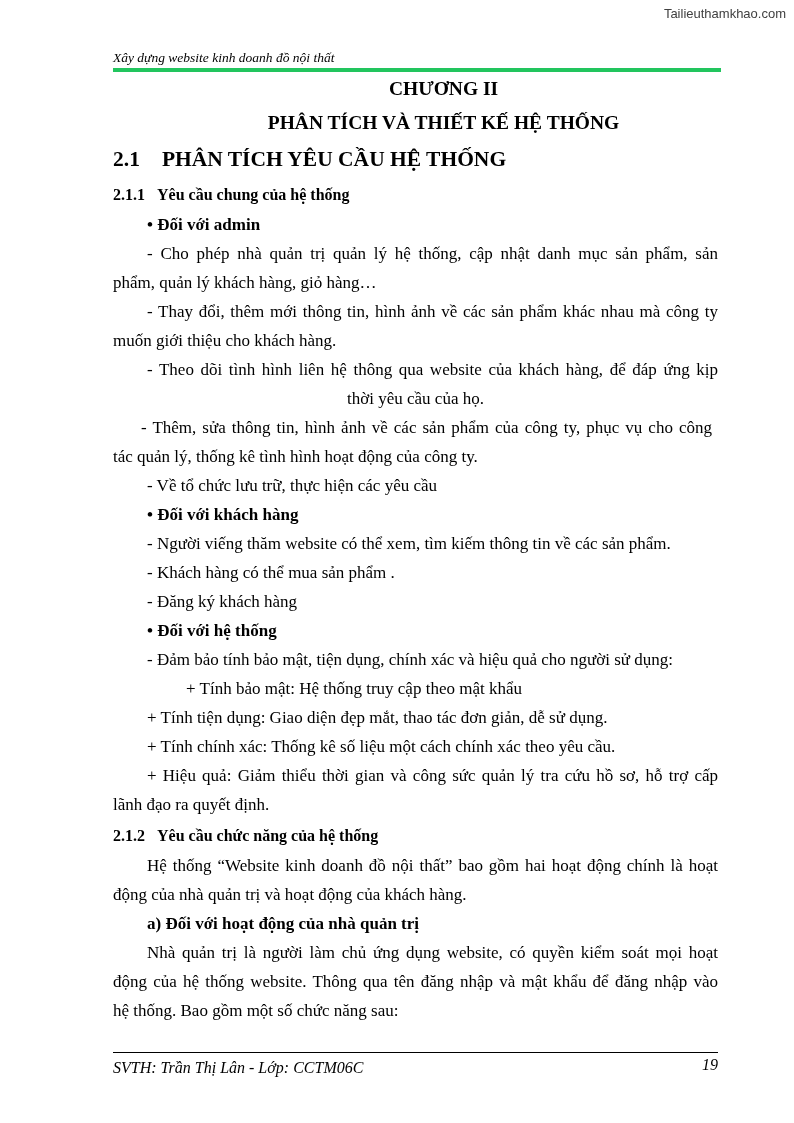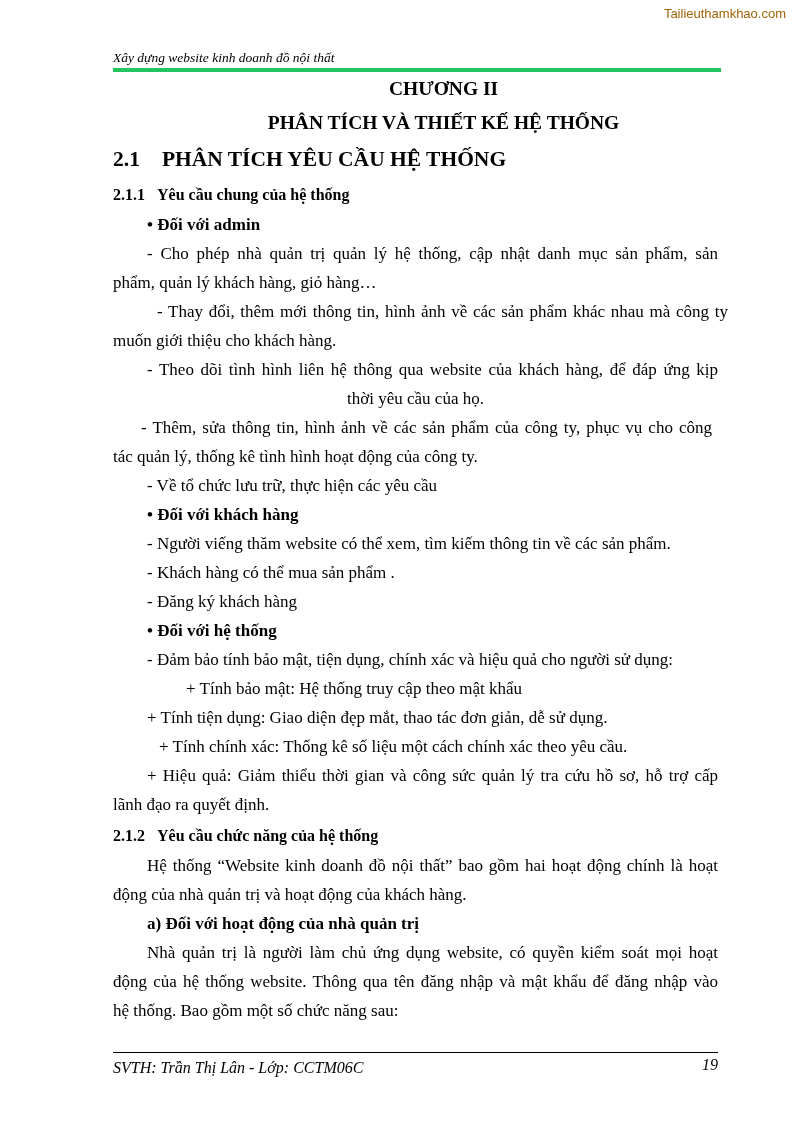--- a/index.html
+++ b/index.html
@@ -1,19 +1,19 @@
 <!DOCTYPE html>
 <html><head>
   <meta charset="utf-8">
   <style>
     html, body { margin: 0; padding: 0; background: #ffffff; }
     body { width: 794px; height: 1123px; position: relative; overflow: hidden;
            font-family: "Liberation Serif", "DejaVu Serif", serif; color: #000; }
     .watermark { position: absolute; top: 6px; right: 8px; font-family: "Liberation Sans", sans-serif;
-                 font-size: 13px; color: #a16207; }
+                 font-size: 13px; color: #404040; }
     .page-header { position: absolute; left: 113px; top: 50px; width: 608px; height: 18px;
                    border-bottom: 4px solid #22c55e; font-style: italic; font-size: 13.5px; line-height: 16px; }
     .content { position: absolute; left: 113px; top: 72px; width: 605px; font-size: 17px; }
     .chapter { text-align: center; font-weight: bold; font-size: 19.5px; position: absolute; left: 0; width: 661px; }
     .line { position: absolute; left: 0; width: 605px; white-space: nowrap; line-height: 22px; }
     .justify { text-align: justify; text-align-last: justify; }
     .h2 { font-weight: bold; font-size: 21.5px; }
     .h3 { font-weight: bold; font-size: 16px; }
     .bold { font-weight: bold; }
     .page-footer { position: absolute; left: 113px; top: 1052px; width: 605px; border-top: 1px solid #000;
@@ -33,38 +33,38 @@
   <div class="line h2" style="top:76px;">
     <span>2.1</span><span style="display:inline-block;width:22px;"></span><span>PHÂN TÍCH YÊU CẦU HỆ THỐNG</span>
   </div>
   <div class="line h3" style="top:112px;">
     <span>2.1.1</span><span style="display:inline-block;width:12px;"></span><span>Yêu cầu chung của hệ thống</span>
   </div>
 
   <div class="line bold" style="top:142px;left:34px;">• Đối với admin</div>
   <div class="line justify" style="top:171px;left:34px;width:571px;">-        Cho phép nhà quản trị quản lý hệ thống, cập nhật danh mục sản phẩm, sản</div>
   <div class="line" style="top:200px;">phẩm, quản lý khách hàng, giỏ hàng…</div>
-  <div class="line justify" style="top:229px;left:44px;width:571px;">- Thay đổi, thêm mới thông tin, hình ảnh về các sản phẩm khác nhau mà công ty</div>
+  <div class="line justify" style="top:229px;left:34px;width:571px;">- Thay đổi, thêm mới thông tin, hình ảnh về các sản phẩm khác nhau mà công ty</div>
   <div class="line" style="top:258px;">muốn giới thiệu cho khách hàng.</div>
   <div class="line justify" style="top:287px;left:34px;width:571px;">- Theo dõi tình hình liên hệ thông qua website của khách hàng, để đáp ứng kịp</div>
   <div class="line" style="top:316px;text-align:center;">thời yêu cầu của họ.</div>
   <div class="line justify" style="top:345px;left:28px;width:571px;">- Thêm, sửa thông tin, hình ảnh về các sản phẩm của công ty, phục vụ cho công</div>
   <div class="line" style="top:374px;">tác quản lý, thống kê tình hình hoạt động của công ty.</div>
   <div class="line" style="top:403px;left:34px;">- Về tổ chức lưu trữ, thực hiện các yêu cầu</div>
 
   <div class="line bold" style="top:432px;left:34px;">• Đối với khách hàng</div>
   <div class="line" style="top:461px;left:34px;">- Người viếng thăm website có thể xem, tìm kiếm thông tin về các sản phẩm.</div>
   <div class="line" style="top:490px;left:34px;">- Khách hàng có thể mua sản phẩm .</div>
   <div class="line" style="top:519px;left:34px;">- Đăng ký khách hàng</div>
 
   <div class="line bold" style="top:548px;left:34px;">• Đối với hệ thống</div>
   <div class="line" style="top:577px;left:34px;">- Đảm bảo tính bảo mật, tiện dụng, chính xác và hiệu quả cho người sử dụng:</div>
   <div class="line" style="top:606px;left:42px;margin-left:31px;">+ Tính bảo mật: Hệ thống truy cập theo mật khẩu</div>
   <div class="line" style="top:635px;left:34px;">+ Tính tiện dụng: Giao diện đẹp mắt, thao tác đơn giản, dễ sử dụng.</div>
-  <div class="line" style="top:664px;left:34px;margin-left:12px;">+ Tính chính xác: Thống kê số liệu một cách chính xác theo yêu cầu.</div>
+  <div class="line" style="top:664px;left:34px;">+ Tính chính xác: Thống kê số liệu một cách chính xác theo yêu cầu.</div>
   <div class="line justify" style="top:693px;left:34px;width:571px;">+ Hiệu quả: Giảm thiểu thời gian và công sức quản lý tra cứu hồ sơ, hỗ trợ cấp</div>
   <div class="line" style="top:722px;">lãnh đạo ra quyết định.</div>
 
   <div class="line h3" style="top:753px;">
     <span>2.1.2</span><span style="display:inline-block;width:12px;"></span><span>Yêu cầu chức năng của hệ thống</span>
   </div>
   <div class="line justify" style="top:783px;left:34px;width:571px;">Hệ thống “Website kinh doanh đồ nội thất” bao gồm hai hoạt động chính là hoạt</div>
   <div class="line" style="top:812px;">động của nhà quản trị và hoạt động của khách hàng.</div>
   <div class="line bold" style="top:841px;left:34px;">a)  Đối với hoạt động của nhà quản trị</div>
   <div class="line justify" style="top:870px;left:34px;width:571px;">Nhà quản trị là người làm chủ ứng dụng website, có quyền kiểm soát mọi hoạt</div>

